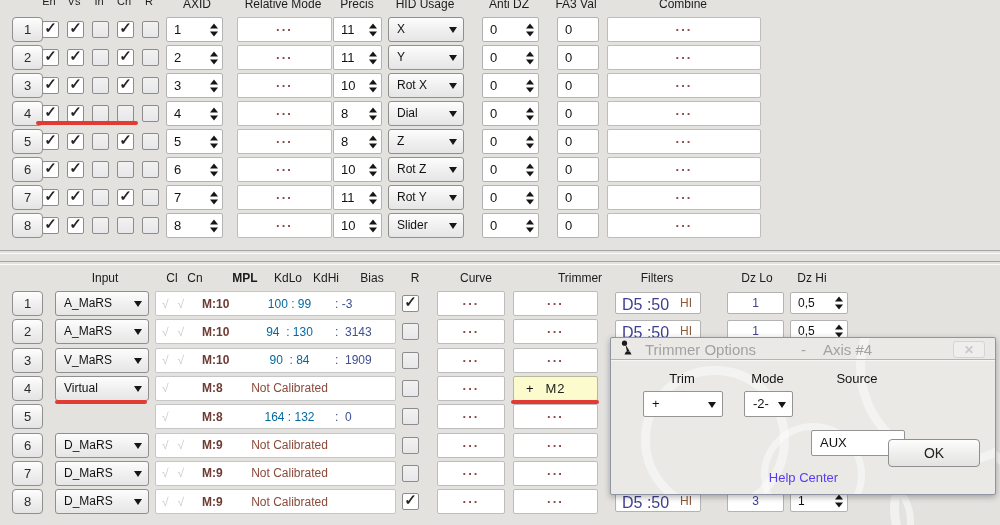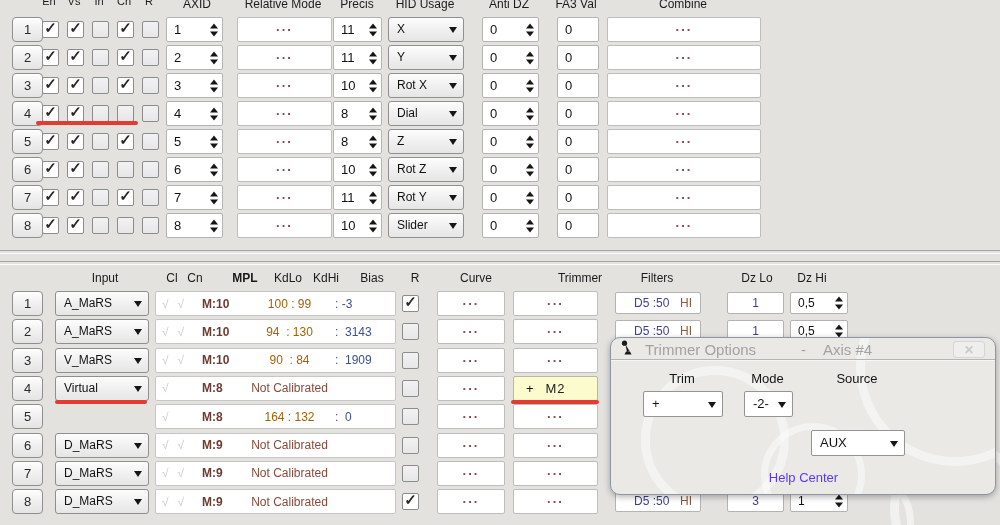--- a/index.html
+++ b/index.html
@@ -37,46 +37,46 @@
   .chk-underline{display:none;position:absolute;left:36px;top:20px;width:102px;height:4px;background:#e23b34;border-radius:2px;z-index:6;}
   .chk-underline.show{display:block;}
   
   .sep{position:absolute;left:0;width:1000px;height:2px;border-top:1px solid #a6a6a6;border-bottom:1px solid #fbfbfa;}
   
   .inputdd{left:55px;width:92px}
   .strip{position:absolute;left:155px;top:0;width:239px;height:23px;background:#fff;border:1px solid #c6c6c6;
      border-radius:2px;display:flex;align-items:center;font-size:12px;}
   .clcn{width:40px;padding-left:6px;color:#cccccc;display:flex;gap:9px;font-size:12px;}
   .mpl{width:42px;font-weight:bold;color:#6d3b33;}
-  .mid{flex:1;text-align:center;color:#a16207;white-space:pre;}
+  .mid{flex:1;text-align:center;color:#0369a1;white-space:pre;}
   .mid.uncal{color:#8a4a3a;}
   .bias{width:60px;text-align:left;color:#3f4f8f;white-space:pre;}
   .rcb{left:402px;}
   .curve{left:437px;width:66px;}
   .trim{left:513px;width:83px;}
   .trim .plus{position:absolute;left:12px;top:4px;font-size:13px;color:#111;}
   .trim .label{flex:1;text-align:center;}
   .trim.m2{background:#fbfbcd;border-color:#b9b99a;}
   .trim.m2 .label{font-size:13px;font-weight:normal;letter-spacing:1px;color:#222;transform:none;}
   .inp-underline{display:none;position:absolute;left:55px;top:24px;width:92px;height:4px;background:#e23b34;border-radius:2px;z-index:6;}
   .inp-underline.show{display:block;}
   .m2-underline{display:none;position:absolute;left:511px;top:24px;width:88px;height:4px;background:#e23b34;border-radius:2px;z-index:6;}
   .m2-underline.show{display:block;}
   .dzgroup{display:none;}
   .dzgroup.show{display:block;}
   .filters{left:615px;top:1px;width:84px;height:20px;}
-  .filters .fa{position:absolute;left:18px;top:3px;font-size:12px;color:#3f3f8f;white-space:pre;}
+  .filters .fa{position:absolute;left:6px;top:3px;font-size:16px;color:#3f3f8f;white-space:pre;}
   .filters .fb{position:absolute;right:8px;top:3px;font-size:12px;color:#8a5a3a;}
   .dzlo{left:727px;top:1px;width:55px;height:20px;}
   .dzlo .val{left:0;right:0;text-align:center;top:3px;font-size:12px;color:#3f3f8f;}
   .dzhi{left:790px;top:1px;width:56px;height:20px;text-align:right;}
   .dzhi .val{top:3px;font-size:12px;}
   
   #dlg{position:absolute;left:610px;top:337px;width:384px;height:156px;background:#eae9e6;
-     border:1px solid #8d96a2;border-radius:10px;box-shadow:0 2px 6px rgba(0,0,0,.3);z-index:20;overflow:hidden;}
+     border:1px solid #8d96a2;border-radius:2px;box-shadow:0 2px 6px rgba(0,0,0,.3);z-index:20;overflow:hidden;}
   .ring{position:absolute;border:9px solid rgba(255,255,255,.45);border-radius:50%;}
   #dlg .r1{width:130px;height:130px;left:30px;top:28px;}
   #dlg .r2{width:180px;height:180px;left:245px;top:-70px;}
   #dlg .r3{width:90px;height:90px;left:150px;top:85px;border-width:7px;}
   .dlg-title{position:absolute;left:0;top:0;width:100%;height:21px;border-bottom:1px solid #b5b5b5;
      box-shadow:0 1px 0 #f6f6f4;}
   .dlg-title .t{position:absolute;left:34px;top:3px;font-size:15px;color:#a2a2a2;}
   .dlg-title .dash{position:absolute;left:190px;top:3px;font-size:15px;color:#a2a2a2;}
   .dlg-title .ax{position:absolute;left:212px;top:3px;font-size:15px;color:#a2a2a2;}
   .dlg-close{position:absolute;right:10px;top:3px;width:30px;height:15px;border:1px solid #d2d5d9;border-radius:3px;
@@ -775,16 +775,17 @@
       <span class="arr"></span>
     </div>
     <div class="dlg-dd dd-mode">
       <span class="val">-2-</span>
       <span class="arr"></span>
     </div>
     <div class="dlg-dd dd-source">
       <span class="val">AUX</span>
       <span class="arr"></span>
     </div>
+    <div class="dlg-btn btn-ok">OK</div>
     <span class="helplink">Help Center</span>
   </div>
 
 </div>
 
 </body></html>

